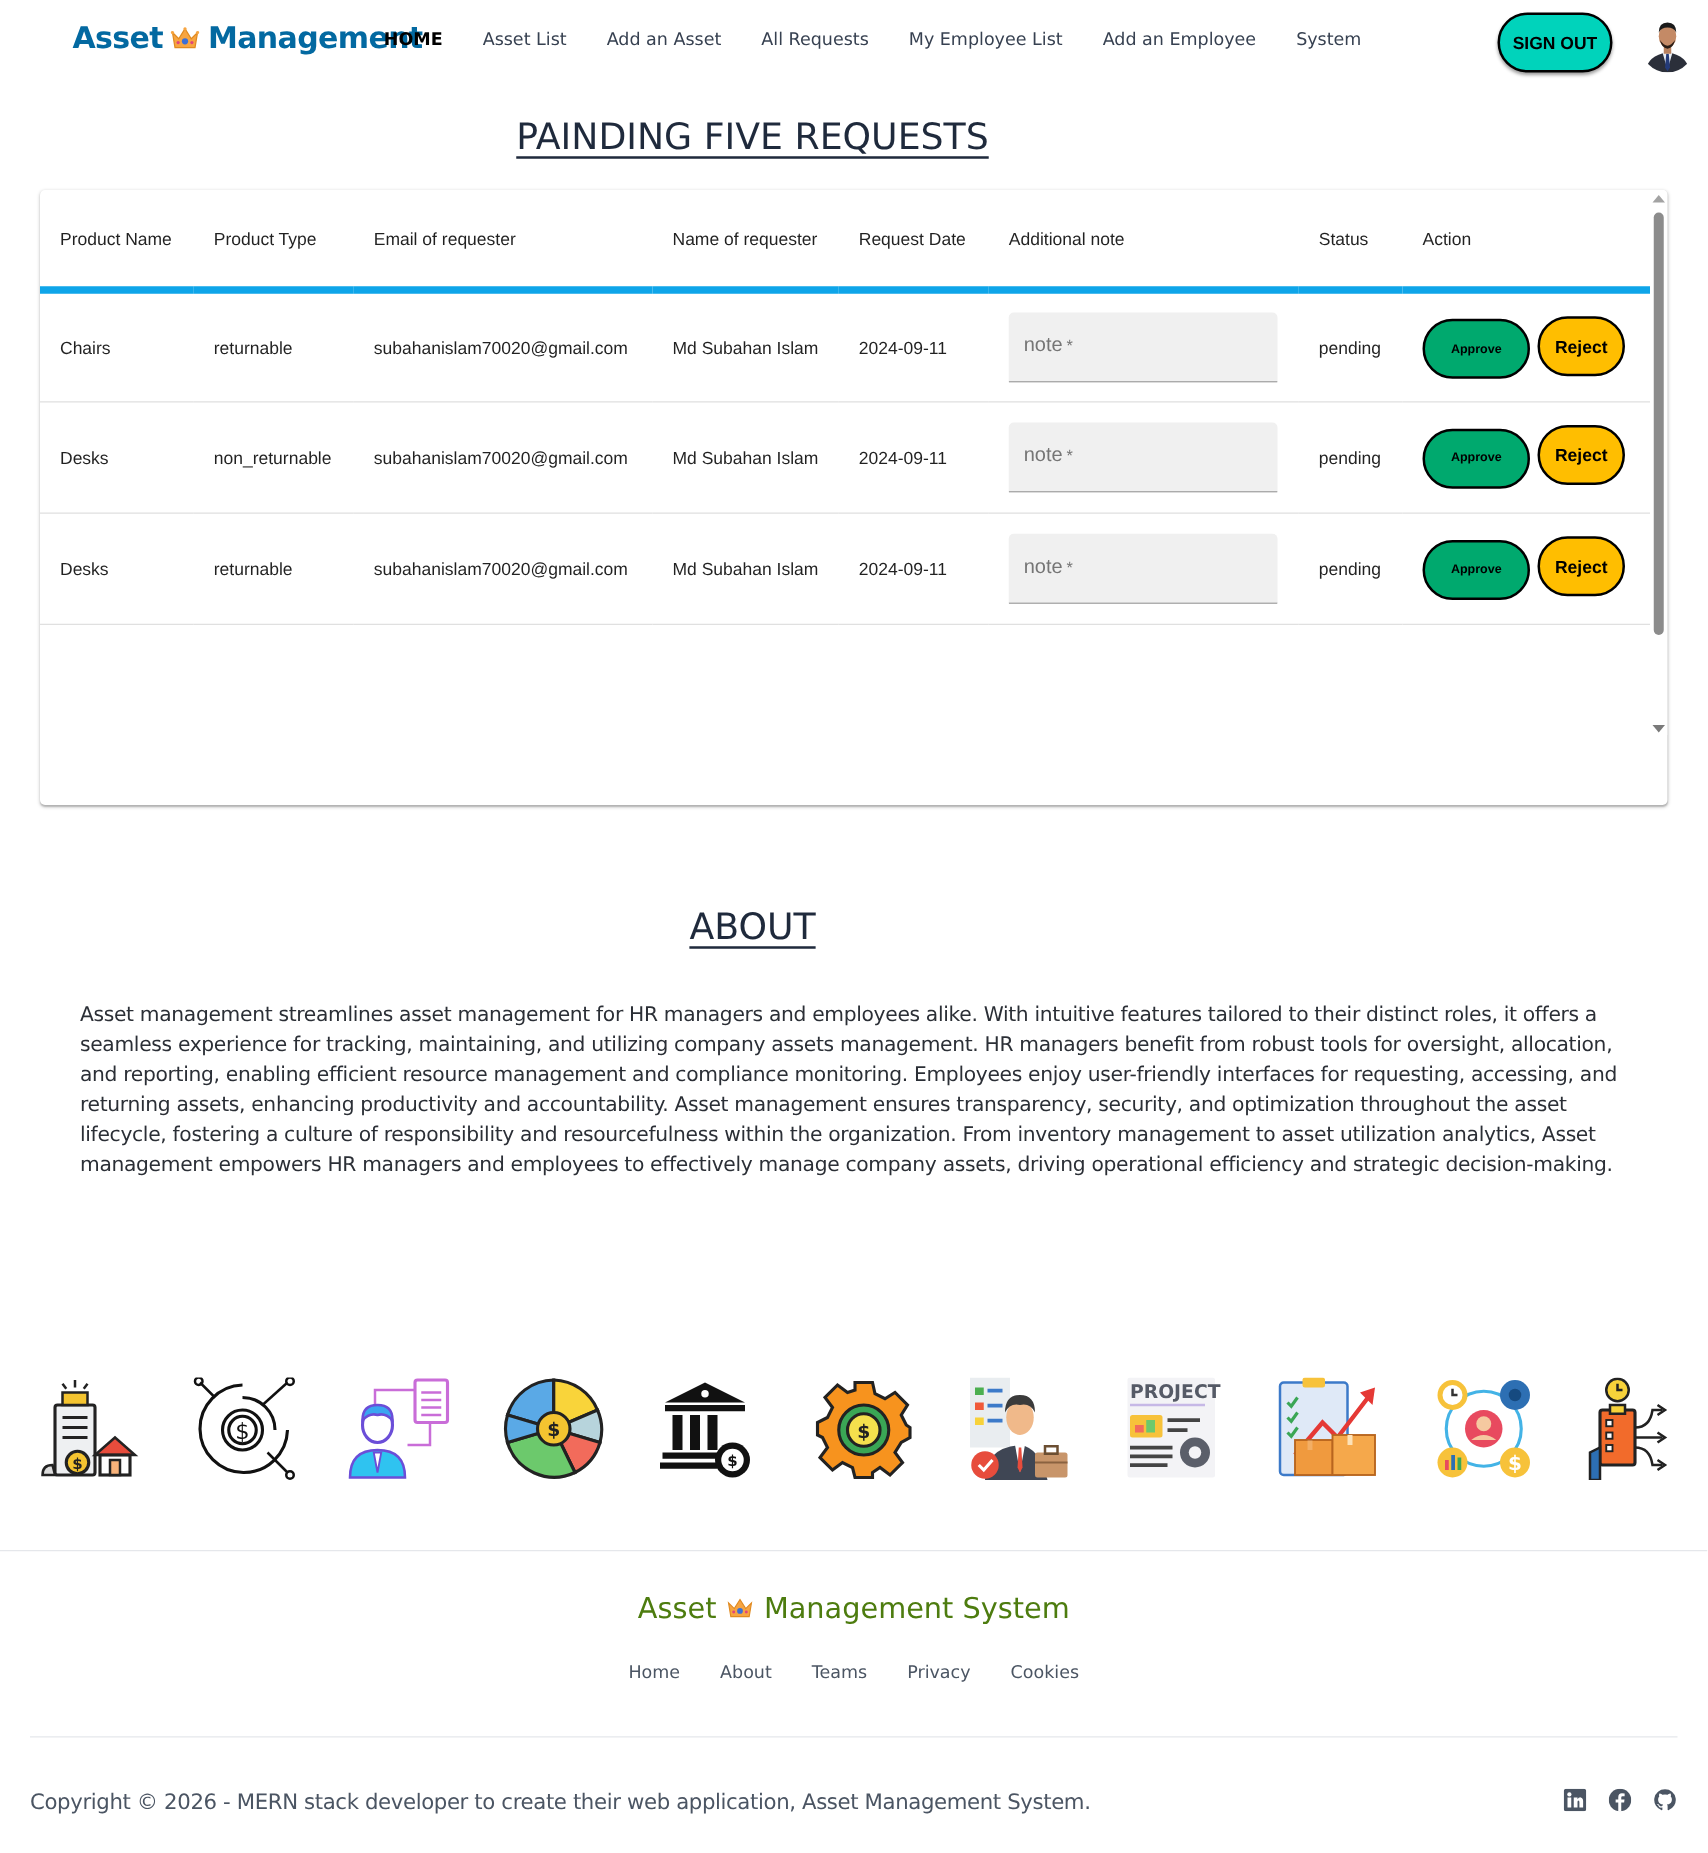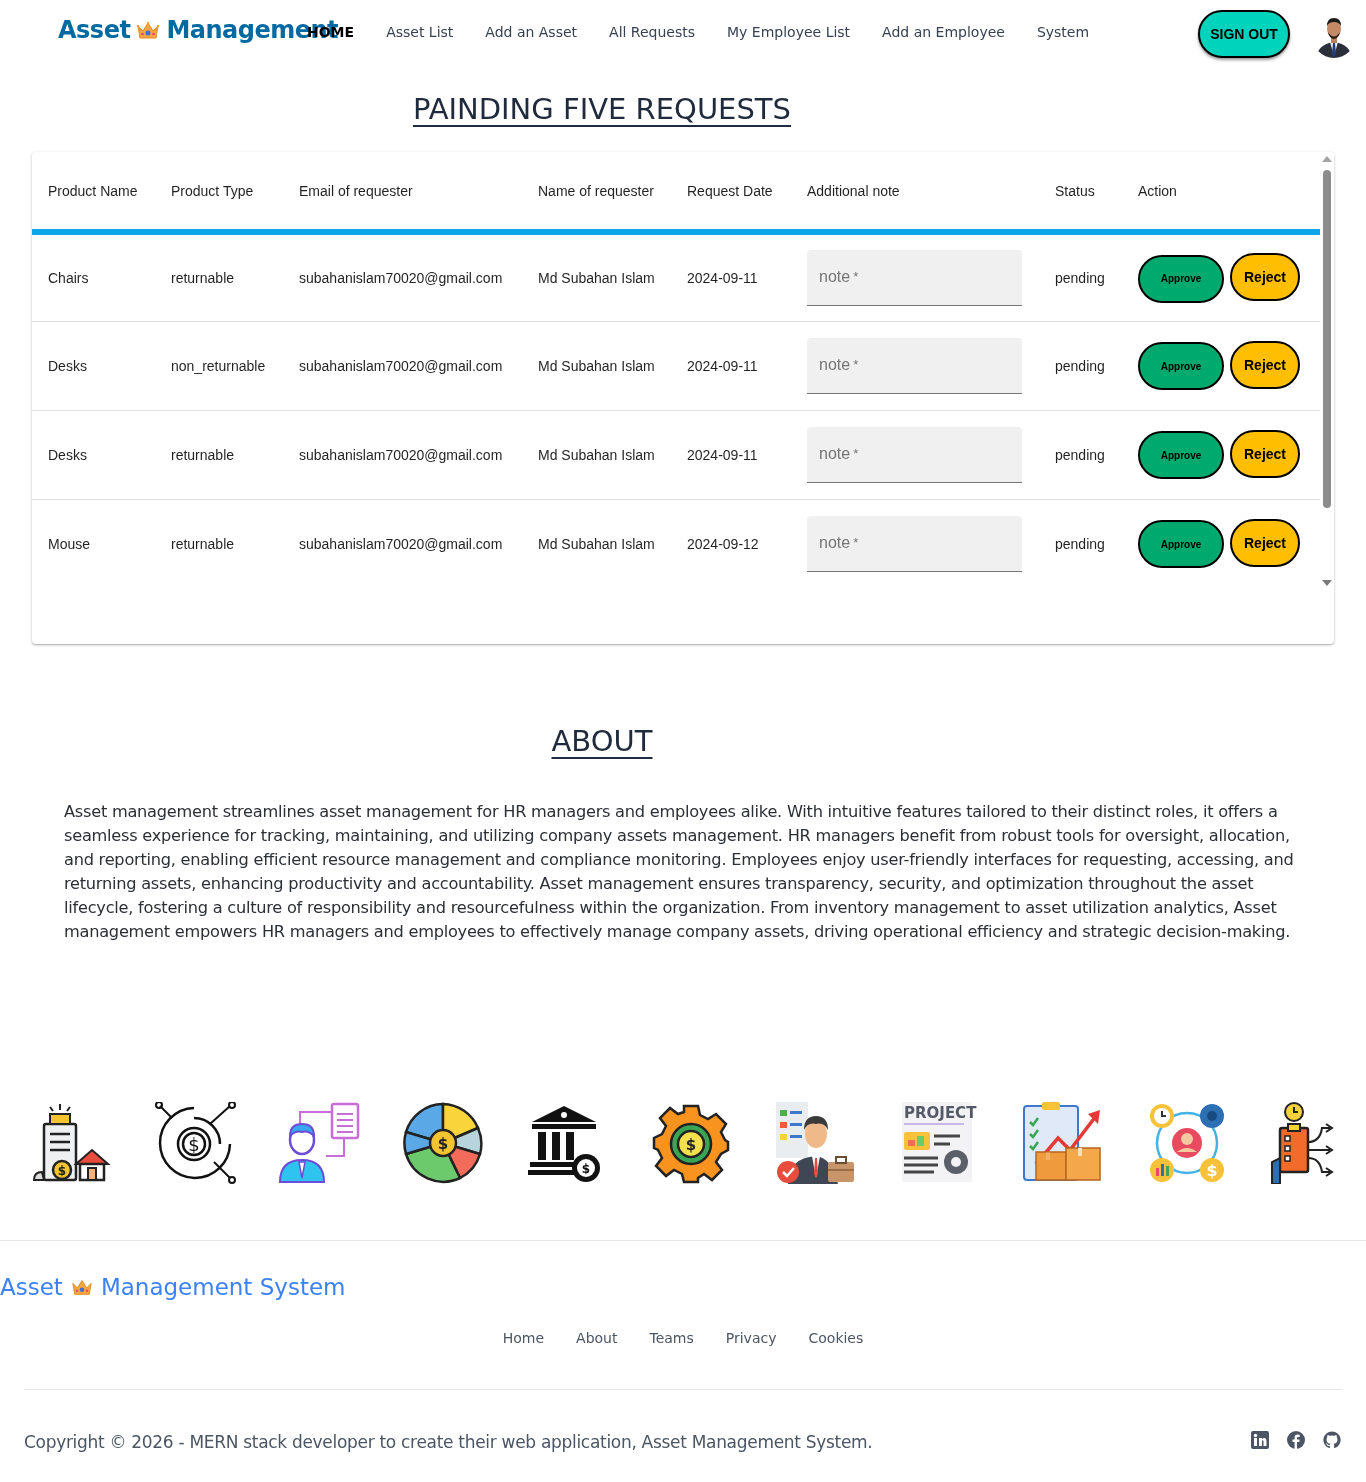--- a/index.html
+++ b/index.html
@@ -41,21 +41,21 @@
 
   
   .about-text { position: absolute; left: 64px; top: 800px; width: 1250px; font-family: "DejaVu Sans", sans-serif; font-size: 16.2px; line-height: 24px; color: #2b2f36; letter-spacing: -0.25px; }
 
   
   .icon-strip { position: absolute; left: 30px; top: 1102px; width: 1336px; height: 84px; }
   .strip-icon { position: absolute; top: 0; width: 82px; height: 82px; }
 
   
   .footer-top-line { position: absolute; left: 0; top: 1240px; width: 1366px; height: 1px; background: #e5e7eb; }
-  .footer-title { position: absolute; left: 0; top: 1274px; width: 1366px; font-family: "DejaVu Sans", sans-serif; font-size: 23px; color: #3b82f6; white-space: nowrap; }
+  .footer-title { position: absolute; left: 0; top: 1274px; width: 1366px; text-align: center; font-family: "DejaVu Sans", sans-serif; font-size: 23px; color: #4d7c0f; white-space: nowrap; }
   .footer-title .crown { display: inline-block; width: 22px; height: 20px; margin: 0 8px; vertical-align: -2px; }
   .footer-links { position: absolute; left: 0; top: 1330px; width: 1366px; display: flex; justify-content: center; gap: 32px; font-family: "DejaVu Sans", sans-serif; font-size: 14px; color: #4b5563; }
   .footer-links span { cursor: pointer; }
   .footer-divider { position: absolute; left: 24px; top: 1389px; width: 1318px; height: 1px; background: #e5e7eb; }
   .copyright { position: absolute; left: 24px; top: 1432px; font-family: "DejaVu Sans", sans-serif; font-size: 17px; color: #4b5563; letter-spacing: -0.3px; white-space: nowrap; }
   .social { position: absolute; top: 1431px; width: 18px; height: 18px; cursor: pointer; }
 </style>
 </head>
 <body>
 
@@ -151,35 +151,20 @@
           <td>2024-09-11</td>
           <td>
               <div class="note-field">
                 <span>note</span>
                 <span class="ast">*</span>
               </div>
             </td>
           <td>pending</td>
           <td><button class="btn-approve">Approve</button><button class="btn-reject">Reject</button></td>
         </tr>
-        <tr>
-          <td>Mouse</td>
-          <td>returnable</td>
-          <td>subahanislam70020@gmail.com</td>
-          <td>Md Subahan Islam</td>
-          <td>2024-09-12</td>
-          <td>
-              <div class="note-field">
-                <span>note</span>
-                <span class="ast">*</span>
-              </div>
-            </td>
-          <td>pending</td>
-          <td><button class="btn-approve">Approve</button><button class="btn-reject">Reject</button></td>
-        </tr>
       </tbody>
     </table>
   </div>
   <div class="vscroll">
     <div class="arr-up"></div>
     <div class="thumb"></div>
     <div class="arr-down"></div>
   </div>
 </section>
 

